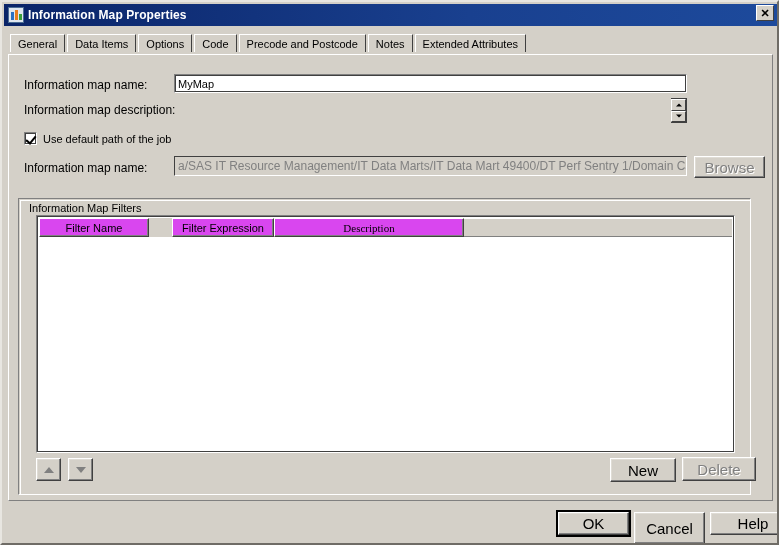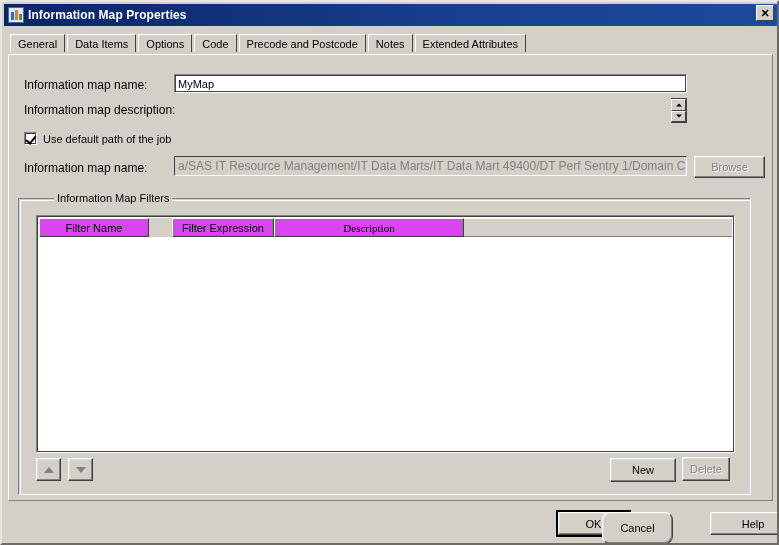--- a/index.html
+++ b/index.html
@@ -237,21 +237,21 @@
   
   .btn {
     position: absolute;
     background: #d4d0c8;
     border-left: 1px solid #ffffff;
     border-top: 1px solid #ffffff;
     border-right: 1px solid #404040;
     border-bottom: 1px solid #404040;
     box-shadow: inset -1px -1px 0 #808080, inset 1px 1px 0 #dfdcd5;
     box-sizing: border-box;
-    font-size: 11px;
+    font-size: 15px;
     font-family: "Liberation Sans", sans-serif;
     display: flex;
     align-items: center;
     justify-content: center;
     cursor: default;
     color: #000;
   }
   .btn.disabled {
     color: #808080;
     text-shadow: 1px 1px 0 #ffffff;
@@ -272,27 +272,26 @@
   #filters-group::after {
     content: "";
     position: absolute;
     left: 1px; top: 1px; right: -1px; bottom: -1px;
     border: 1px solid #ffffff;
     border-top-color: #ffffff;
     pointer-events: none;
   }
   #filters-legend {
     position: absolute;
-    left: 24px; top: 190px;
+    left: 24px; top: 200px;
     background: #d4d0c8;
     padding: 0 3px;
     font-size: 11px;
     z-index: 2;
     line-height: 12px;
-    margin-left: 28px;
   }
 
   
   #filters-list {
     position: absolute;
     left: 34px; top: 213px;
     width: 699px; height: 238px;
     background: #ffffff;
     border-left: 1px solid #808080;
     border-top: 1px solid #808080;
@@ -358,25 +357,25 @@
     width: 0; height: 0;
     border-left: 5px solid transparent;
     border-right: 5px solid transparent;
   }
   #move-up-btn::after   { border-bottom: 6px solid #808080; }
   #move-down-btn::after { border-top: 6px solid #808080; }
   #move-up-btn   { left: 34px; top: 456px; }
   #move-down-btn { left: 66px; top: 456px; }
 
   #new-btn    { left: 608px; top: 456px; width: 66px; height: 24px; }
-  #delete-btn { left: 680px; top: 455px; width: 48px; height: 24px; }
+  #delete-btn { left: 680px; top: 455px; width: 74px; height: 24px; }
 
   
   #ok-btn     { left: 556px; top: 510px; width: 71px; height: 23px; }
-  #cancel-btn { left: 600px; top: 510px; width: 71px; height: 32px; border-radius: 8px; }
+  #cancel-btn { left: 632px; top: 510px; width: 71px; height: 32px; }
   #help-btn   { left: 708px; top: 510px; width: 86px; height: 23px; }
   #ok-btn.default-btn {
     outline: 1px solid #000000;
     outline-offset: 1px;
   }
   #ok-btn.default-btn::before {
     content: "";
     position: absolute;
     left: -2px; top: -2px; right: -2px; bottom: -2px;
     border: 1px solid #000000;

